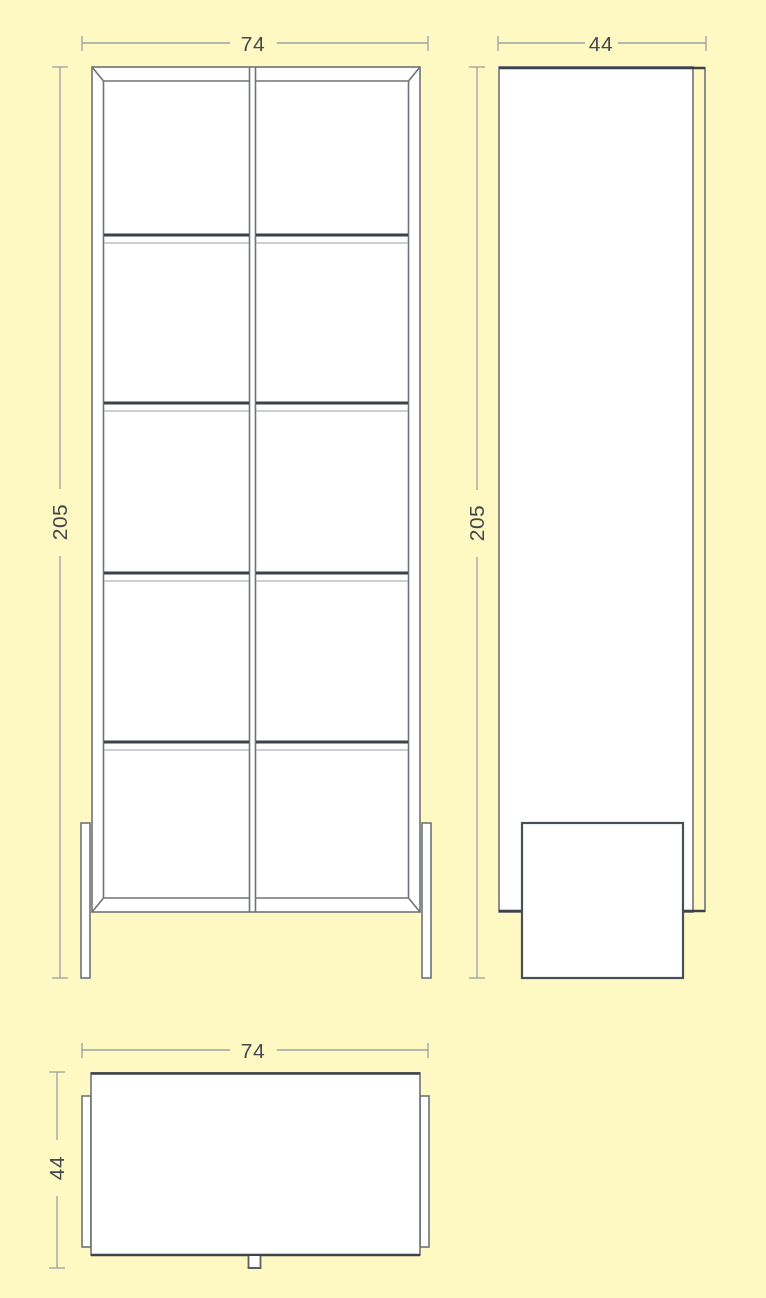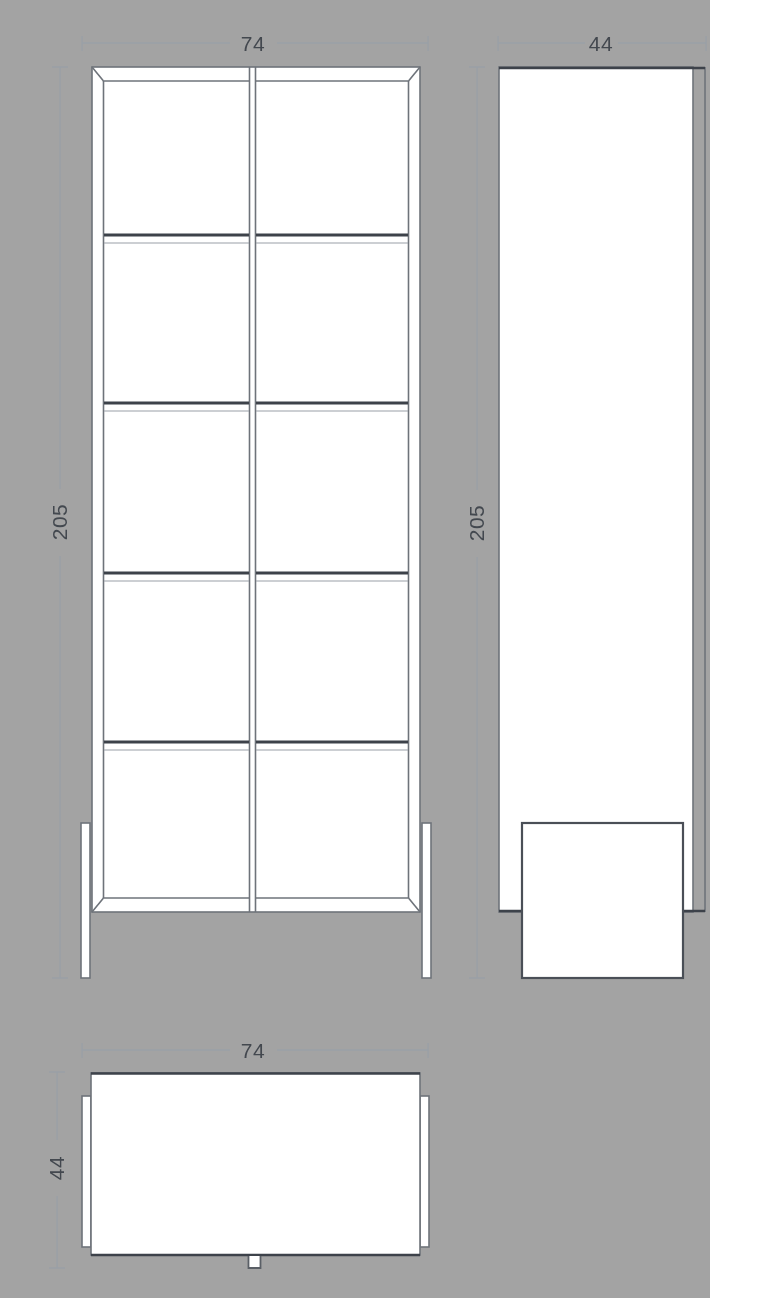--- a/index.html
+++ b/index.html
@@ -2,23 +2,23 @@
 <html><head>
 <meta charset="utf-8">
 <style>
   html, body {
     margin: 0;
     padding: 0;
     background: #ffffff;
   }
   .canvas {
     position: relative;
-    width: 710px;
+    width: 766px;
     height: 1298px;
-    background: #a3a3a3;
+    background: #fef9c3;
     overflow: hidden;
   }
   svg text {
     font-family: "Liberation Sans", "DejaVu Sans", sans-serif;
     font-size: 21px;
     fill: #43484f;
     letter-spacing: 0.5px;
   }
   .ln      { stroke: #6e737a; stroke-width: 1.6; fill: none; }
   .ln-fill { stroke: #6e737a; stroke-width: 1.6; fill: #ffffff; }

